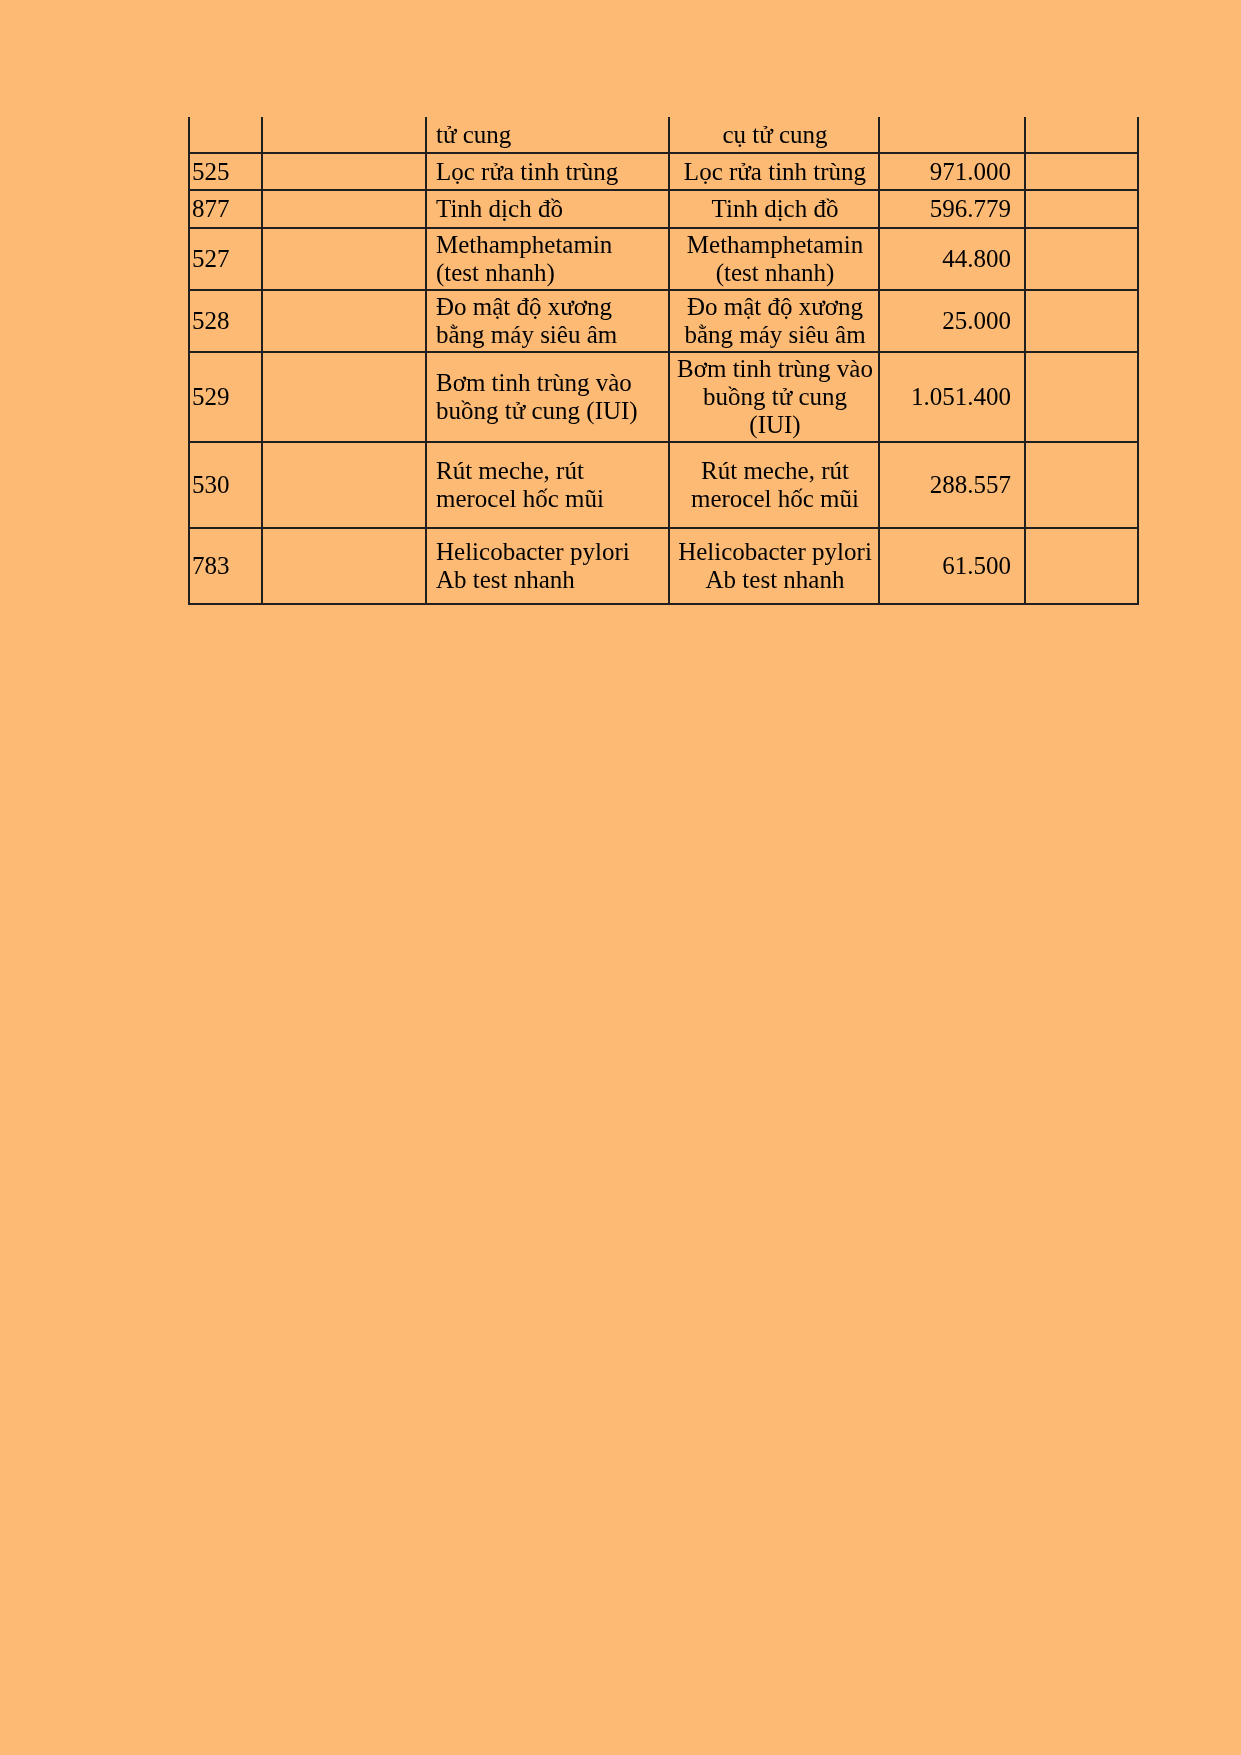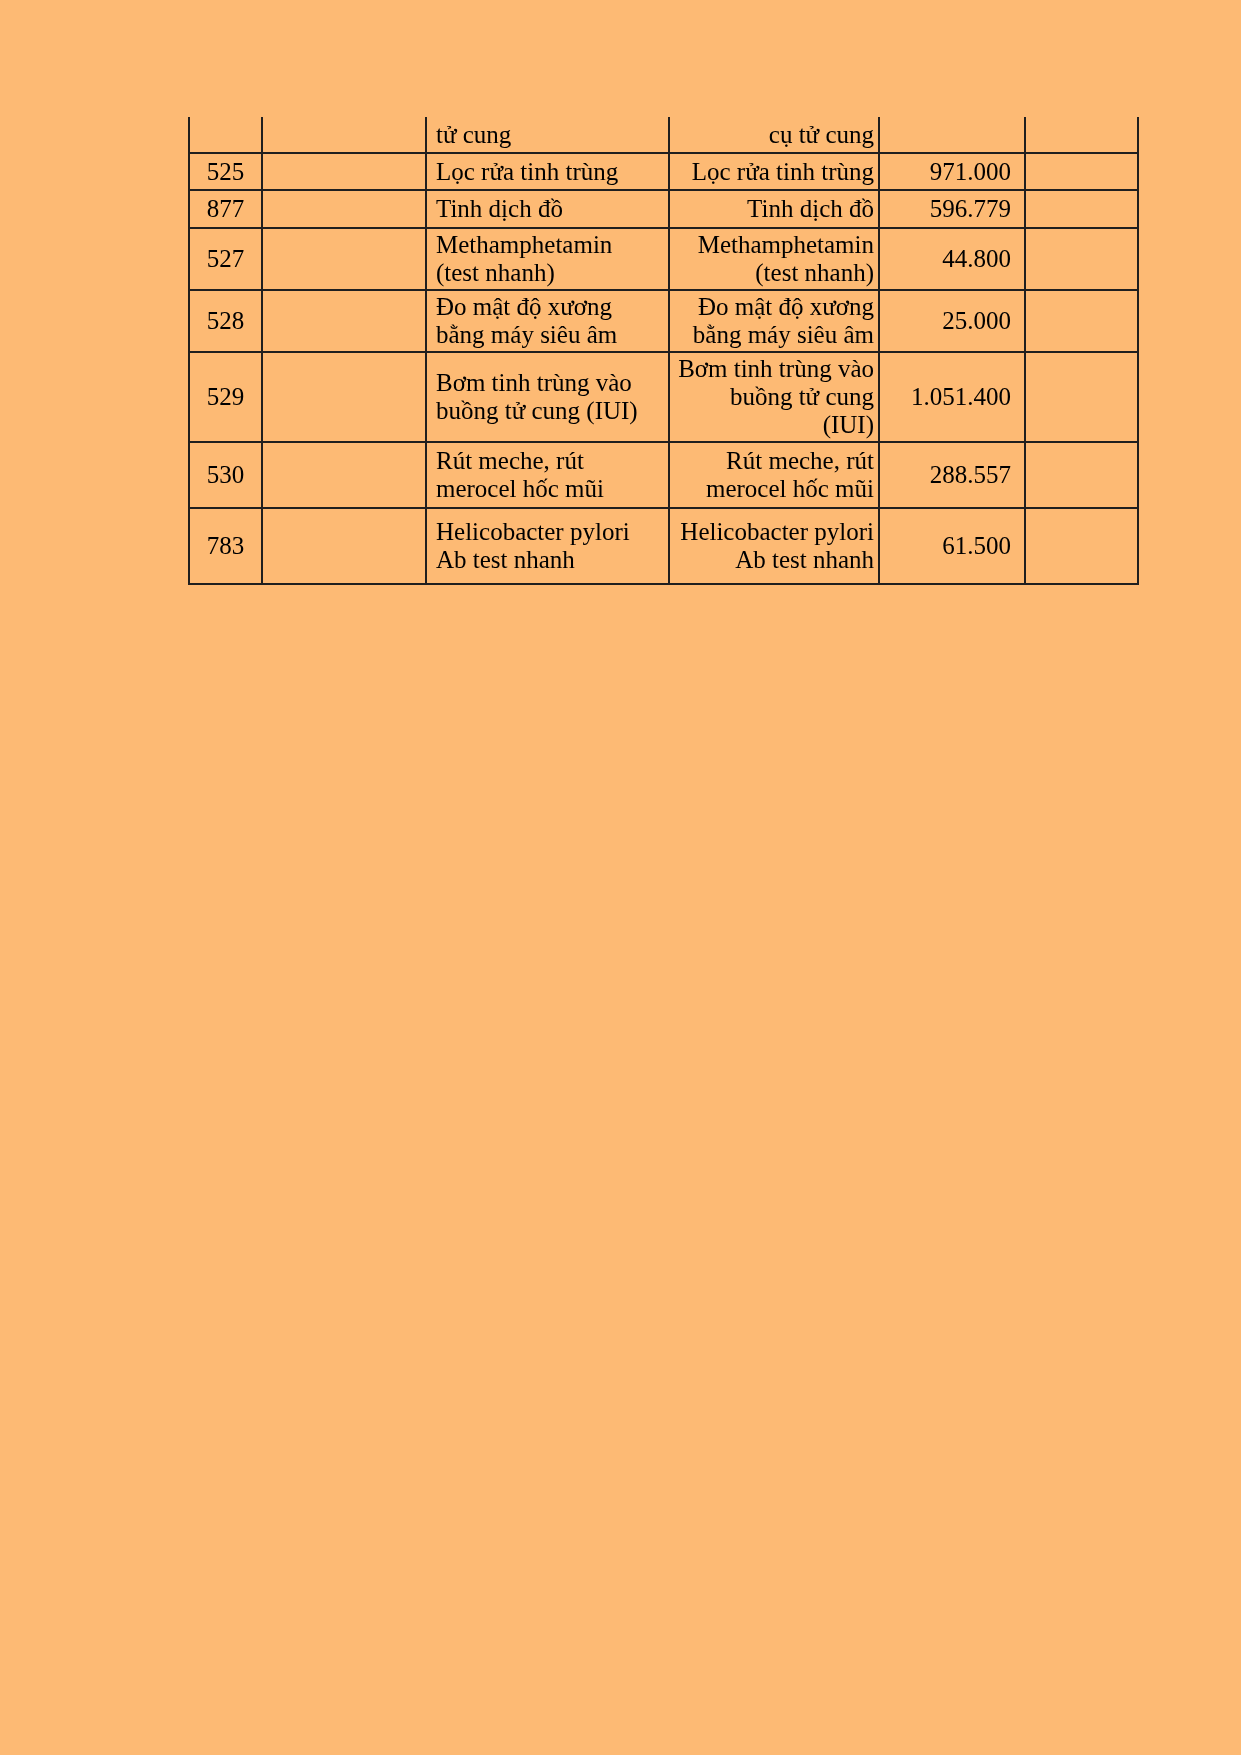--- a/index.html
+++ b/index.html
@@ -37,34 +37,34 @@
     border-top: none;
   }
   
   col.w-no    { width: 73px; }
   col.w-code  { width: 164px; }
   col.w-name1 { width: 243px; }
   col.w-name2 { width: 210px; }
   col.w-price { width: 146px; }
   col.w-note  { width: 113px; }
   
-  td.c-no    { text-align: center; padding-left: 2px; padding-right: 2px; margin-left: 31px; }
+  td.c-no    { text-align: left; padding-left: 2px; padding-right: 2px; margin-left: 31px; }
   td.c-code  { }
   td.c-name1 { text-align: left; padding-left: 9px; padding-right: 9px; }
-  td.c-name2 { text-align: right; padding-left: 6px; padding-right: 4px; }
+  td.c-name2 { text-align: center; padding-left: 6px; padding-right: 4px; }
   td.c-price { text-align: right; padding-right: 13px; padding-left: 2px; margin-left: 41px; }
   td.c-note  { }
   
   .price-table tbody tr:nth-child(1) { height: 36px; }
   .price-table tbody tr:nth-child(2) { height: 37px; }
   .price-table tbody tr:nth-child(3) { height: 38px; }
   .price-table tbody tr:nth-child(4) { height: 57px; }
   .price-table tbody tr:nth-child(5) { height: 52px; }
   .price-table tbody tr:nth-child(6) { height: 86px; }
-  .price-table tbody tr:nth-child(7) { height: 66px; }
+  .price-table tbody tr:nth-child(7) { height: 86px; }
   .price-table tbody tr:nth-child(8) { height: 76px; }
 </style>
 </head>
 <body>
 
 <div class="page">
   <table class="price-table">
     <colgroup>
       <col class="w-no">
       <col class="w-code">

